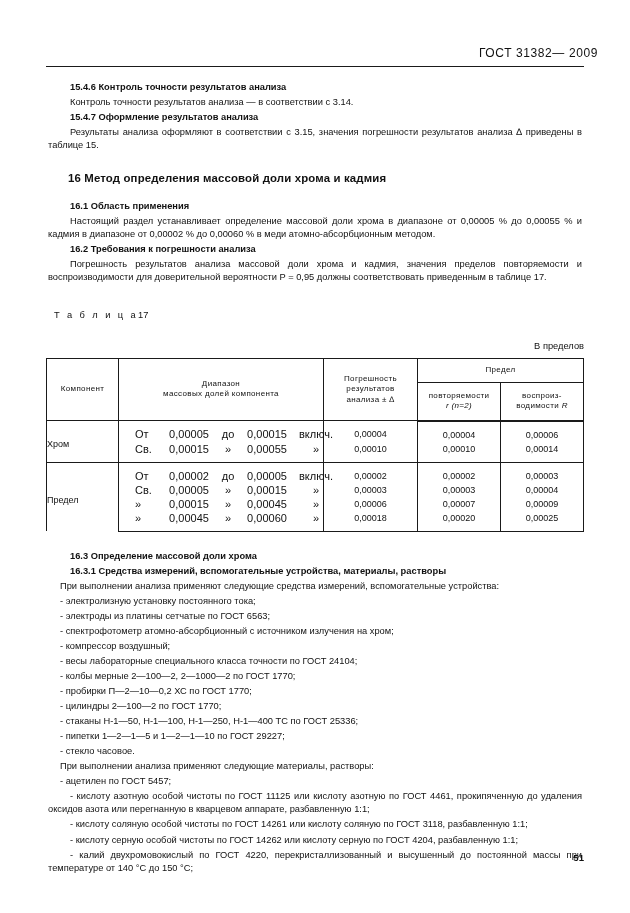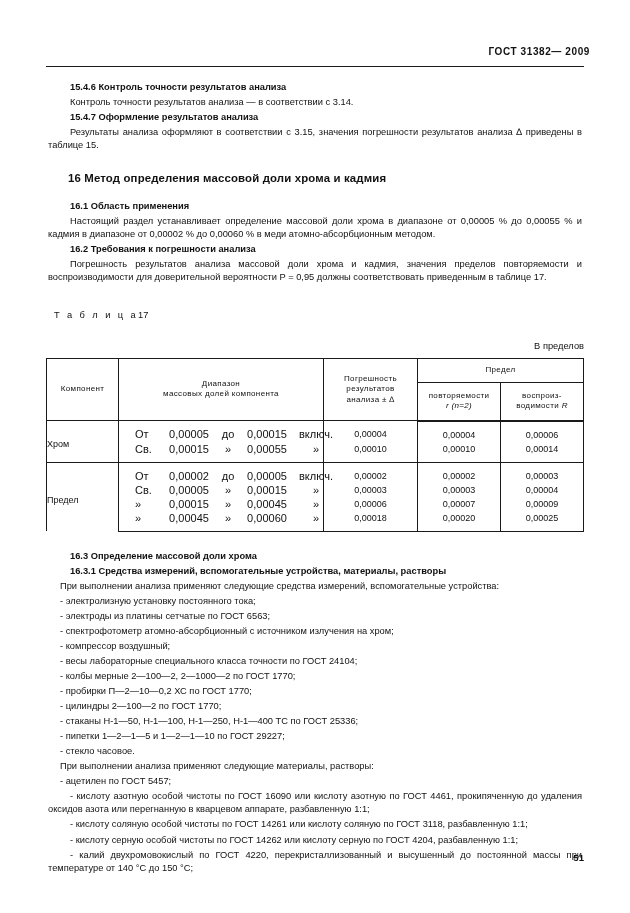--- a/index.html
+++ b/index.html
@@ -20,23 +20,23 @@
     width: 630px;
     height: 913px;
     box-sizing: border-box;
     padding: 0;
   }
 
   
   .page-header {
     position: absolute;
     top: 46px;
-    right: 40px;
-    font-size: 10px;
-    font-weight: bold;
+    right: 32px;
+    font-size: 12px;
+    font-weight: normal;
     letter-spacing: 0.6px;
     white-space: nowrap;
   }
   .header-rule {
     position: absolute;
     top: 66px;
     left: 46px;
     right: 46px;
     height: 1px;
     background: #1a1a1a;
@@ -329,21 +329,21 @@
         <p class="bullet">- колбы мерные 2—100—2, 2—1000—2 по ГОСТ 1770;</p>
         <p class="bullet">- пробирки П—2—10—0,2 ХС по ГОСТ 1770;</p>
         <p class="bullet">- цилиндры 2—100—2 по ГОСТ 1770;</p>
         <p class="bullet">- стаканы Н-1—50, Н-1—100, Н-1—250, Н-1—400 ТС по ГОСТ 25336;</p>
         <p class="bullet">- пипетки 1—2—1—5 и 1—2—1—10 по ГОСТ 29227;</p>
         <p class="bullet">- стекло часовое.</p>
       </div>
     <p class="indent-s">При выполнении анализа применяют следующие материалы, растворы:</p>
     <div>
         <p class="bullet">- ацетилен по ГОСТ 5457;</p>
-        <p class="bullet-w">- кислоту азотную особой чистоты по ГОСТ 16090 или кислоту азотную по ГОСТ 4461, прокипяченную до удаления оксидов азота или перегнанную в кварцевом аппарате, разбавленную 1:1;</p>
+        <p class="bullet-w">- кислоту азотную особой чистоты по ГОСТ 11125 или кислоту азотную по ГОСТ 4461, прокипяченную до удаления оксидов азота или перегнанную в кварцевом аппарате, разбавленную 1:1;</p>
         <p class="bullet-w">- кислоту соляную особой чистоты по ГОСТ 14261 или кислоту соляную по ГОСТ 3118, разбавленную 1:1;</p>
         <p class="bullet-w">- кислоту серную особой чистоты по ГОСТ 14262 или кислоту серную по ГОСТ 4204, разбавленную 1:1;</p>
         <p class="bullet-w">- калий двухромовокислый по ГОСТ 4220, перекристаллизованный и высушенный до постоянной массы при температуре от 140 °С до 150 °С;</p>
       </div>
 
   </div>
 
   <div class="page-number">51</div>
 
 </div>

